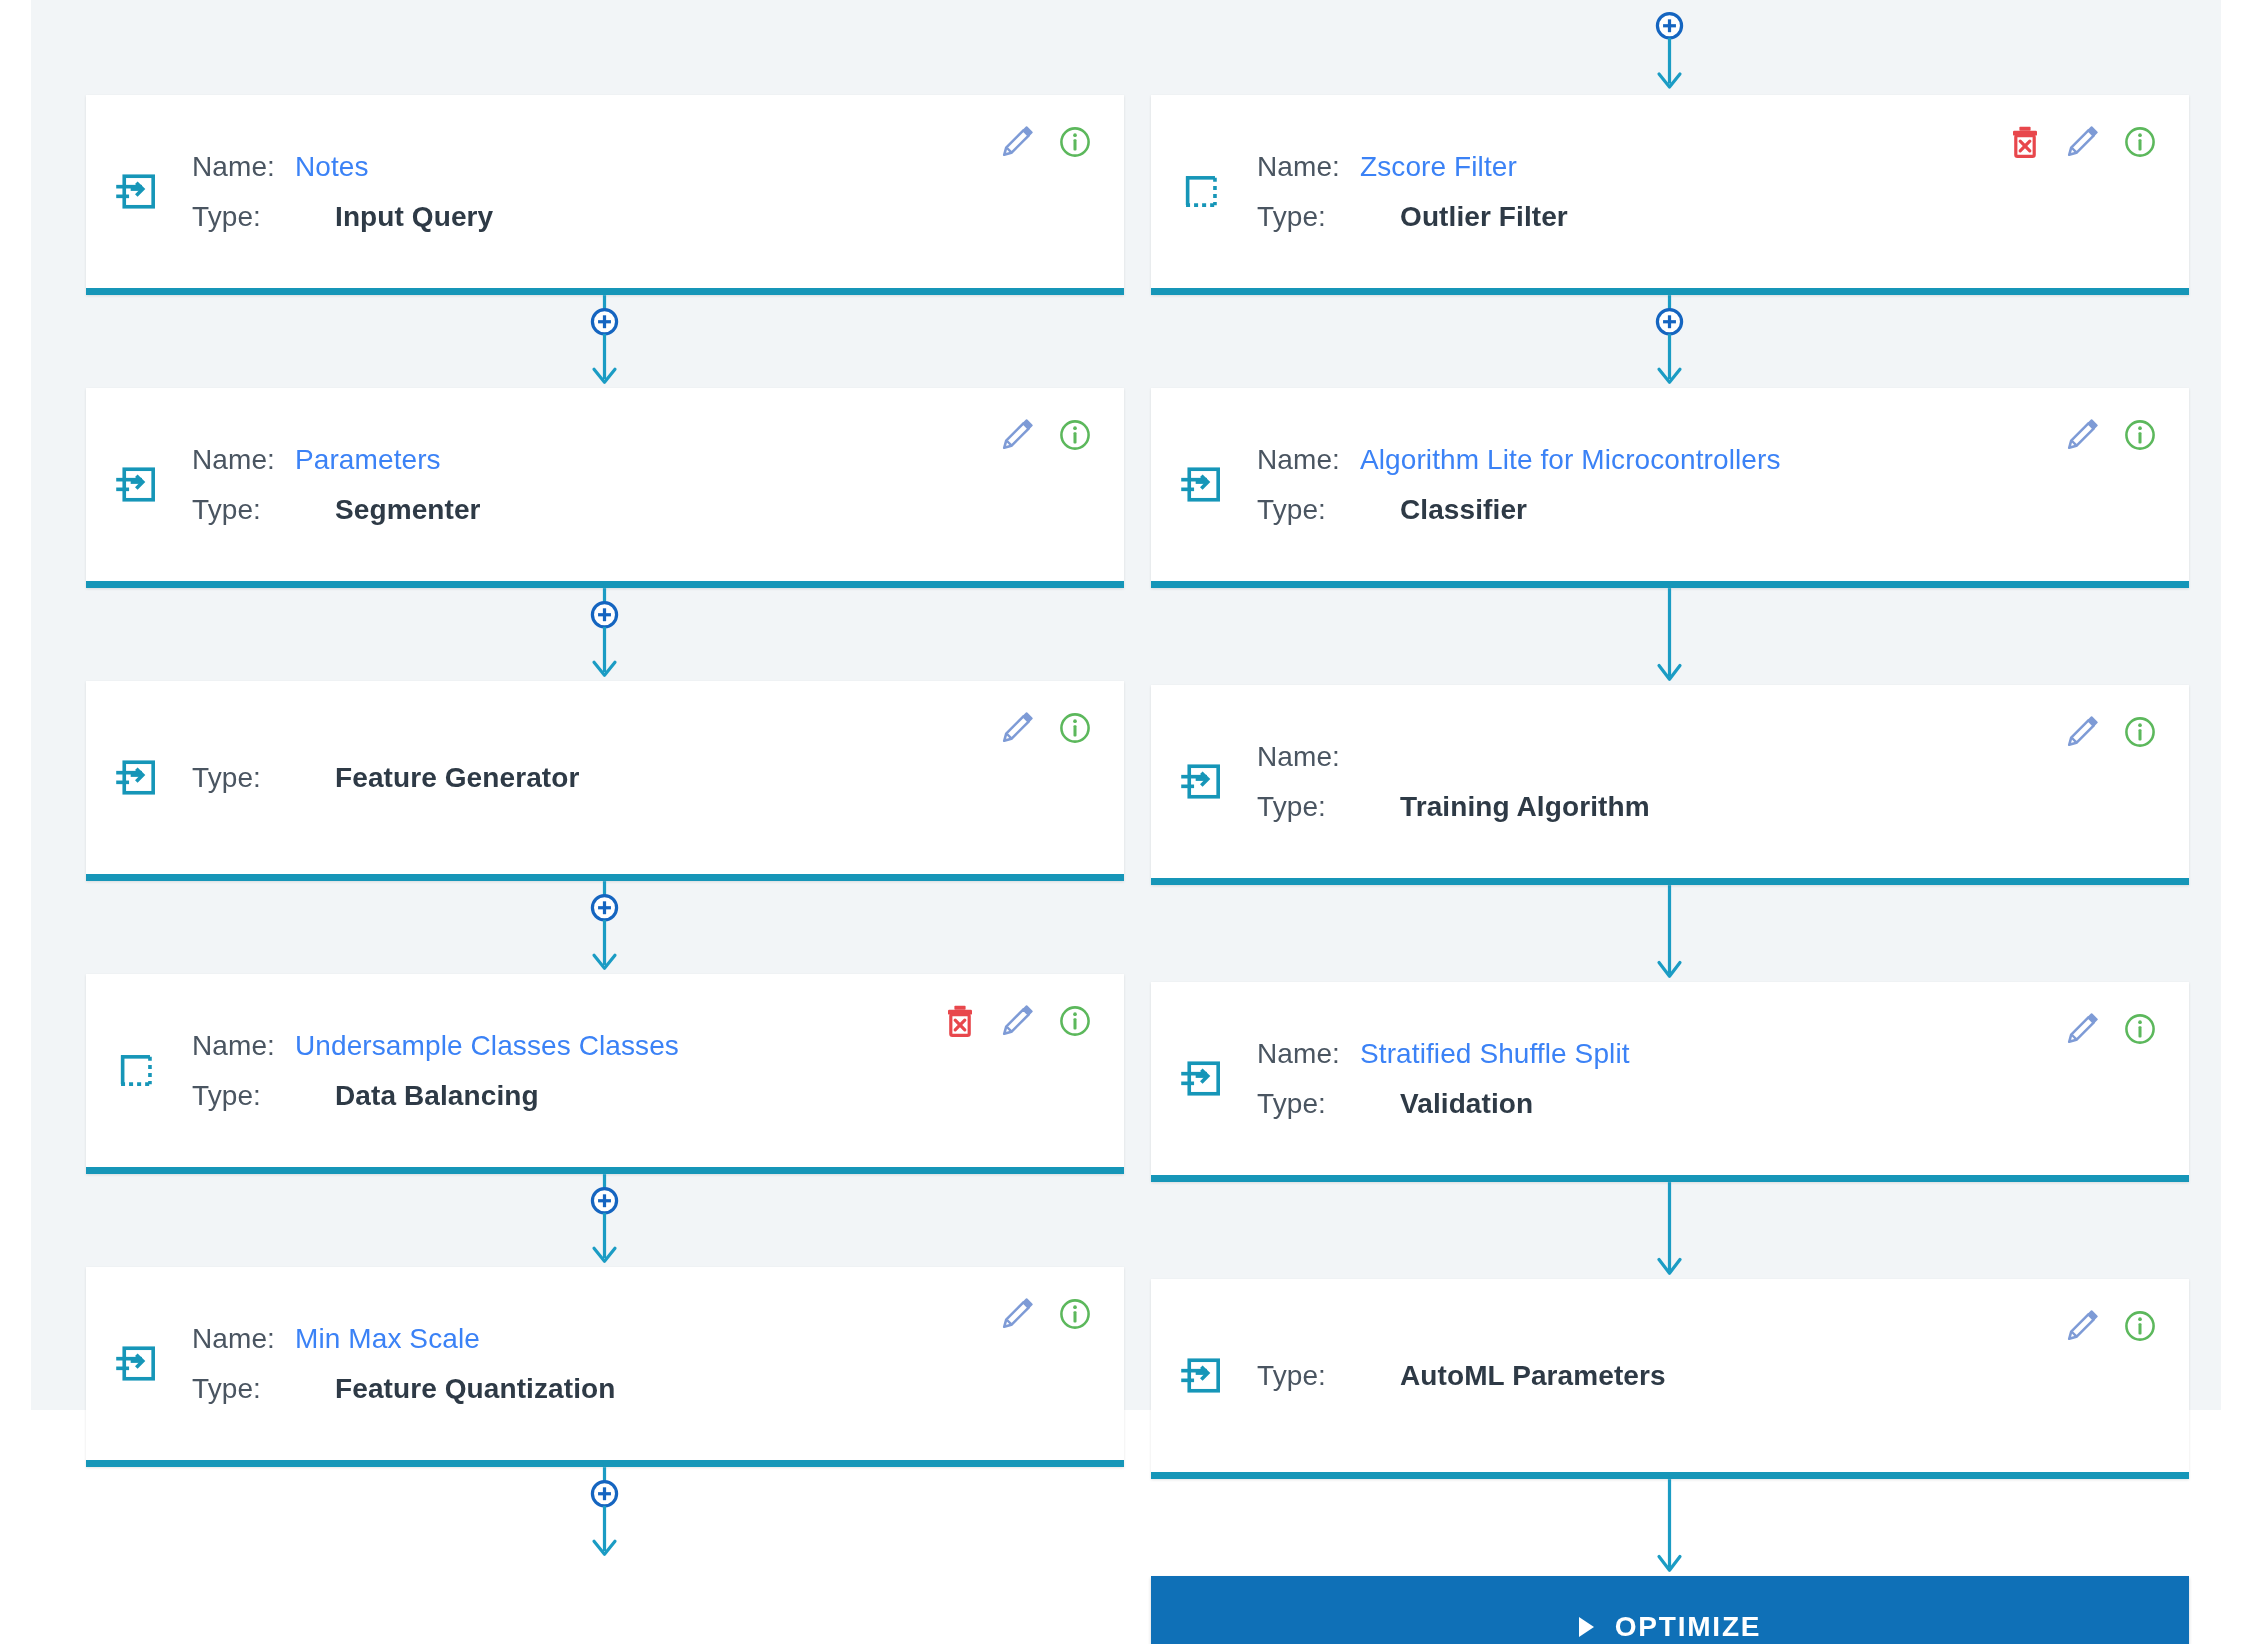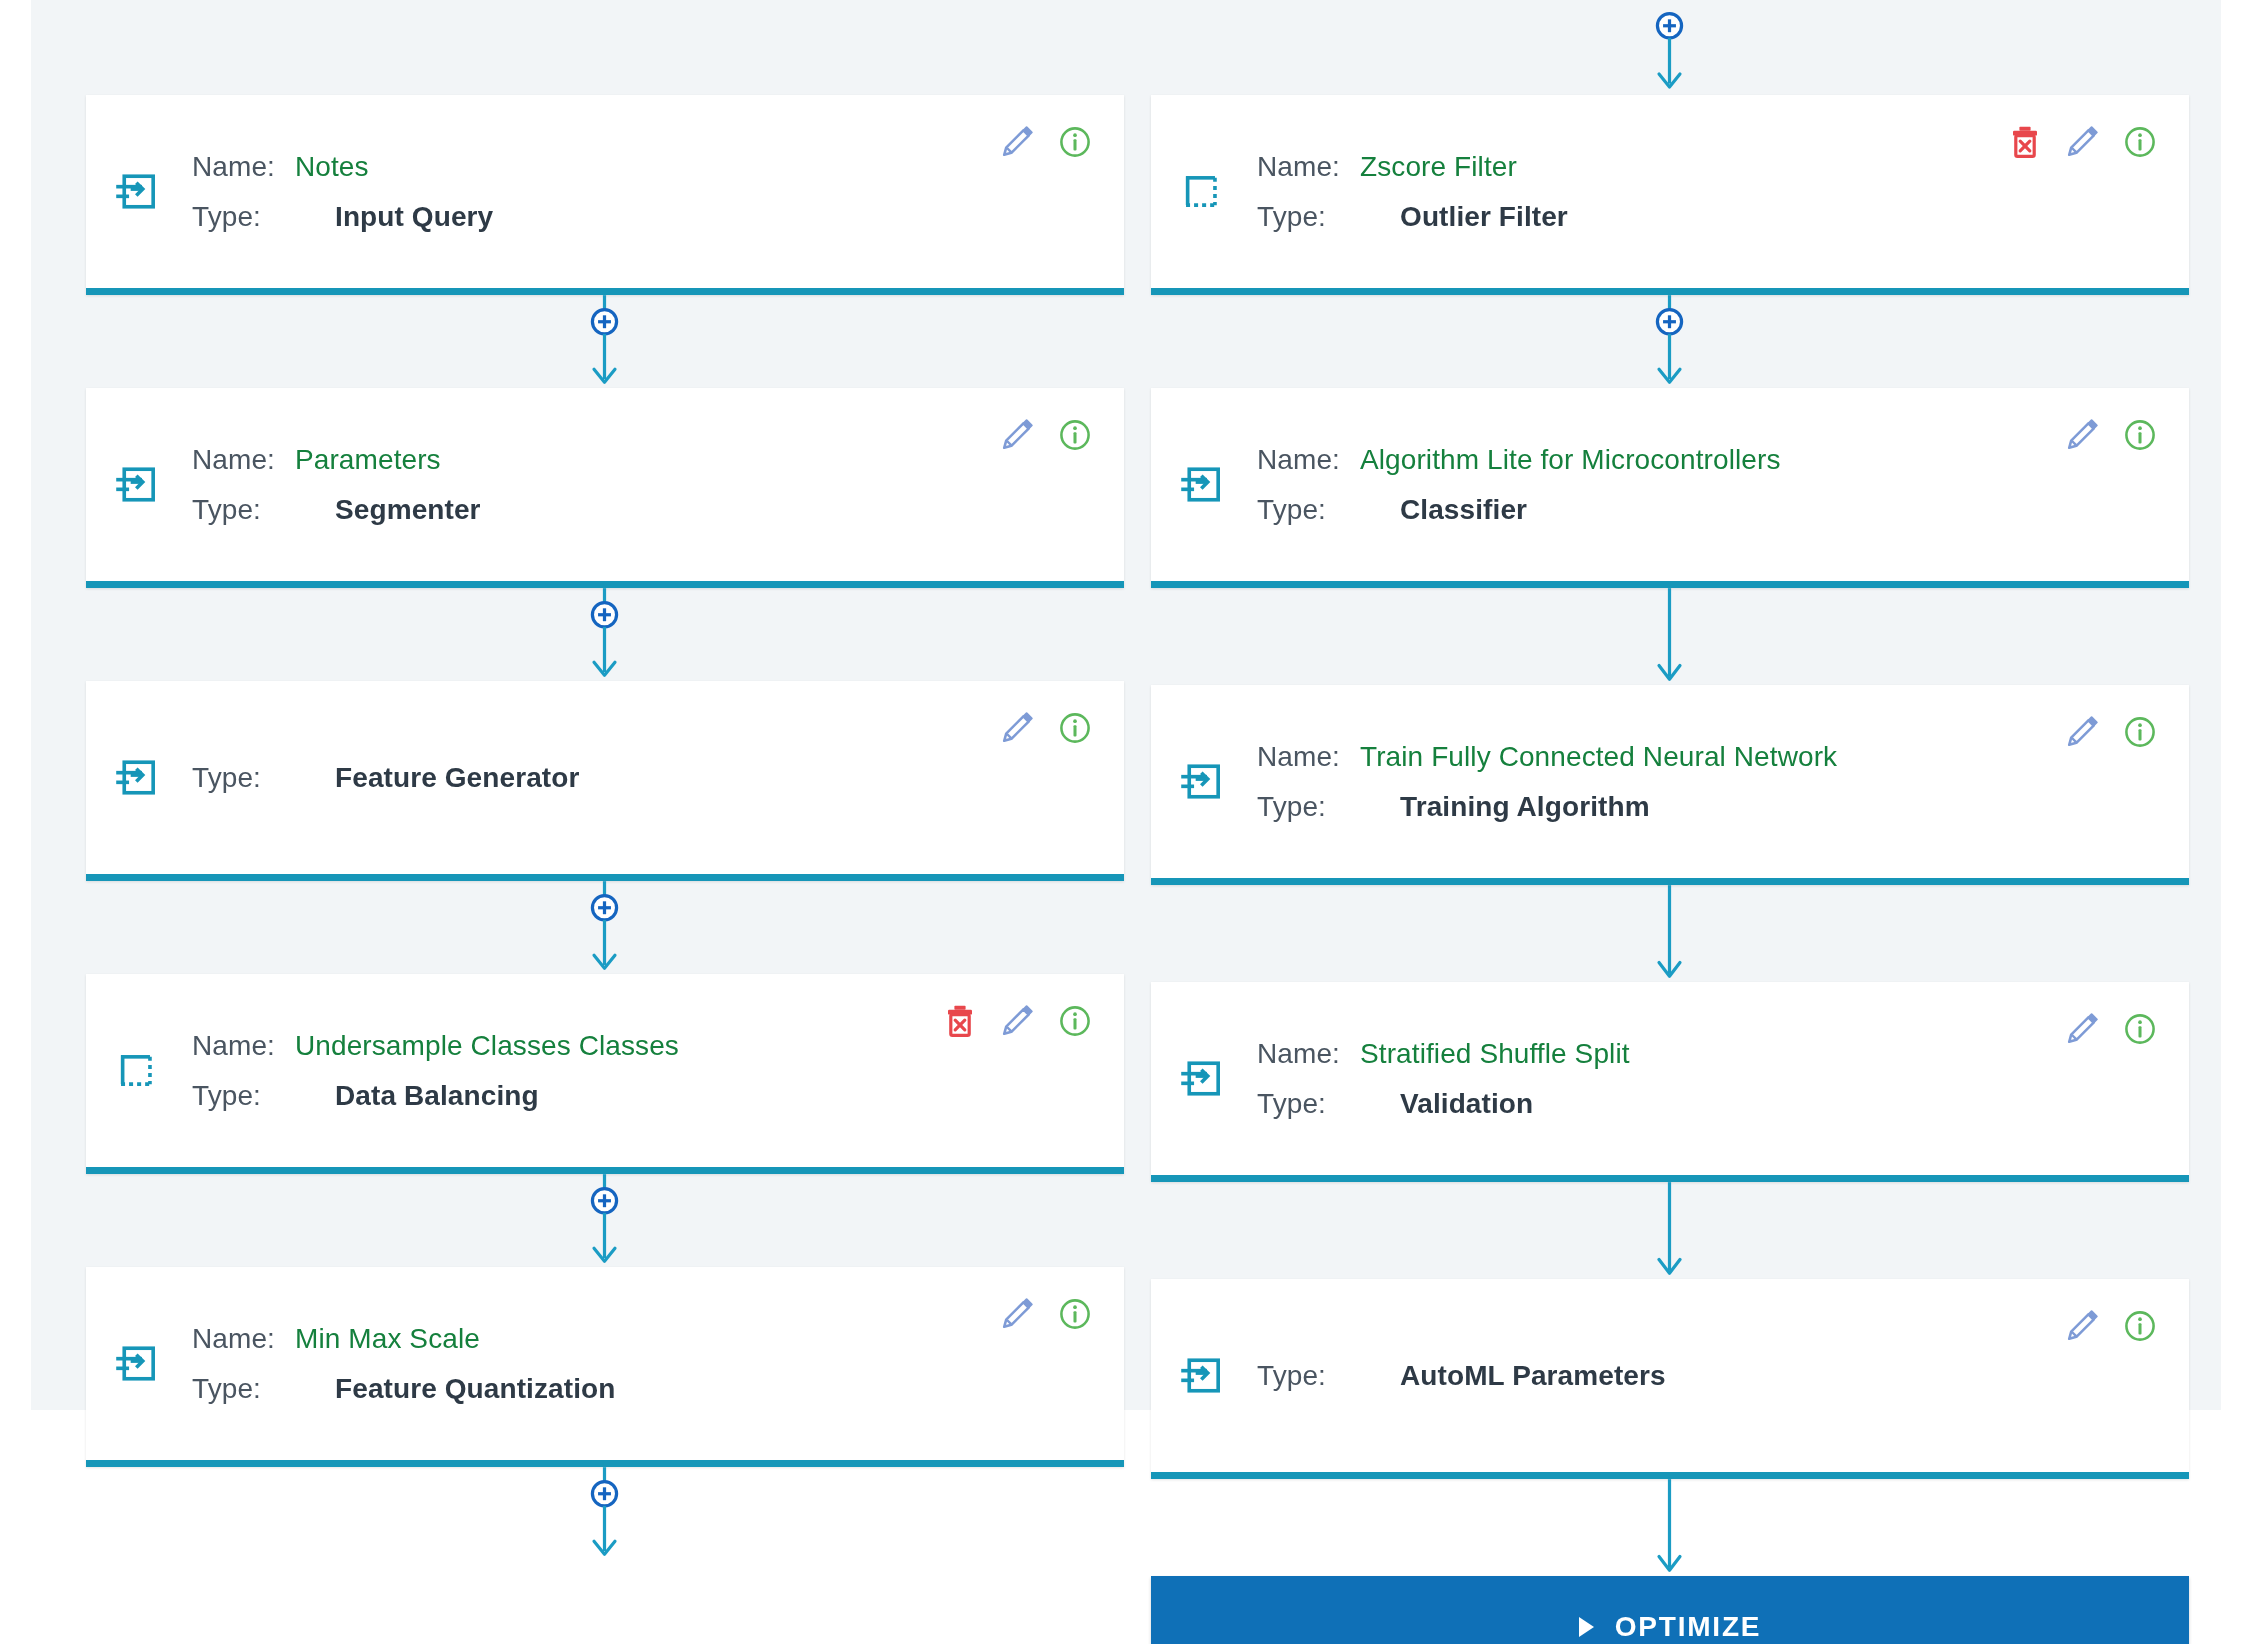--- a/index.html
+++ b/index.html
@@ -85,21 +85,21 @@
   .field-label {
     width: 103px;
     flex: 0 0 103px;
     font-size: 28px;
     color: #4a5561;
     font-weight: 400;
     letter-spacing: 0.1px;
   }
   .field-value {
     font-size: 28px;
-    color: #15803d;
+    color: #3b82f6;
     font-weight: 400;
     letter-spacing: 0.1px;
   }
   .field-value.strong {
     font-weight: 700;
     color: #2e3a46;
     margin-left: 40px;
   }
 
   
@@ -551,21 +551,20 @@
                   <rect x="14" y="9" width="36" height="38" fill="none" stroke="#1696b8" stroke-width="4.5"></rect>
                   <line x1="4" y1="22" x2="36" y2="22" stroke="#1696b8" stroke-width="4.5"></line>
                   <line x1="4" y1="34" x2="20" y2="34" stroke="#1696b8" stroke-width="4.5"></line>
                   <polyline points="29,17 37,25 29,33" fill="none" stroke="#1696b8" stroke-width="4.5" stroke-linejoin="miter"></polyline>
                   <line x1="22" y1="25" x2="37" y2="25" stroke="#1696b8" stroke-width="4.5"></line>
                 </svg>
               </div>
               <div class="fields">
                 <div class="field-row">
                   <span class="field-label">Name:</span>
-                  <span class="field-value">Train Fully Connected Neural Network</span>
                 </div>
                 <div class="field-row">
                   <span class="field-label">Type:</span>
                   <span class="field-value strong">Training Algorithm</span>
                 </div>
               </div>
               <div class="actions">
                 <span class="act">
                   <svg viewBox="0 0 50 50">
                     <path d="M9 41 L11.5 32 L33 10.5 L39.5 17 L18 38.5 Z" fill="none" stroke="#7e9bd6" stroke-width="3.2" stroke-linejoin="round"></path>

